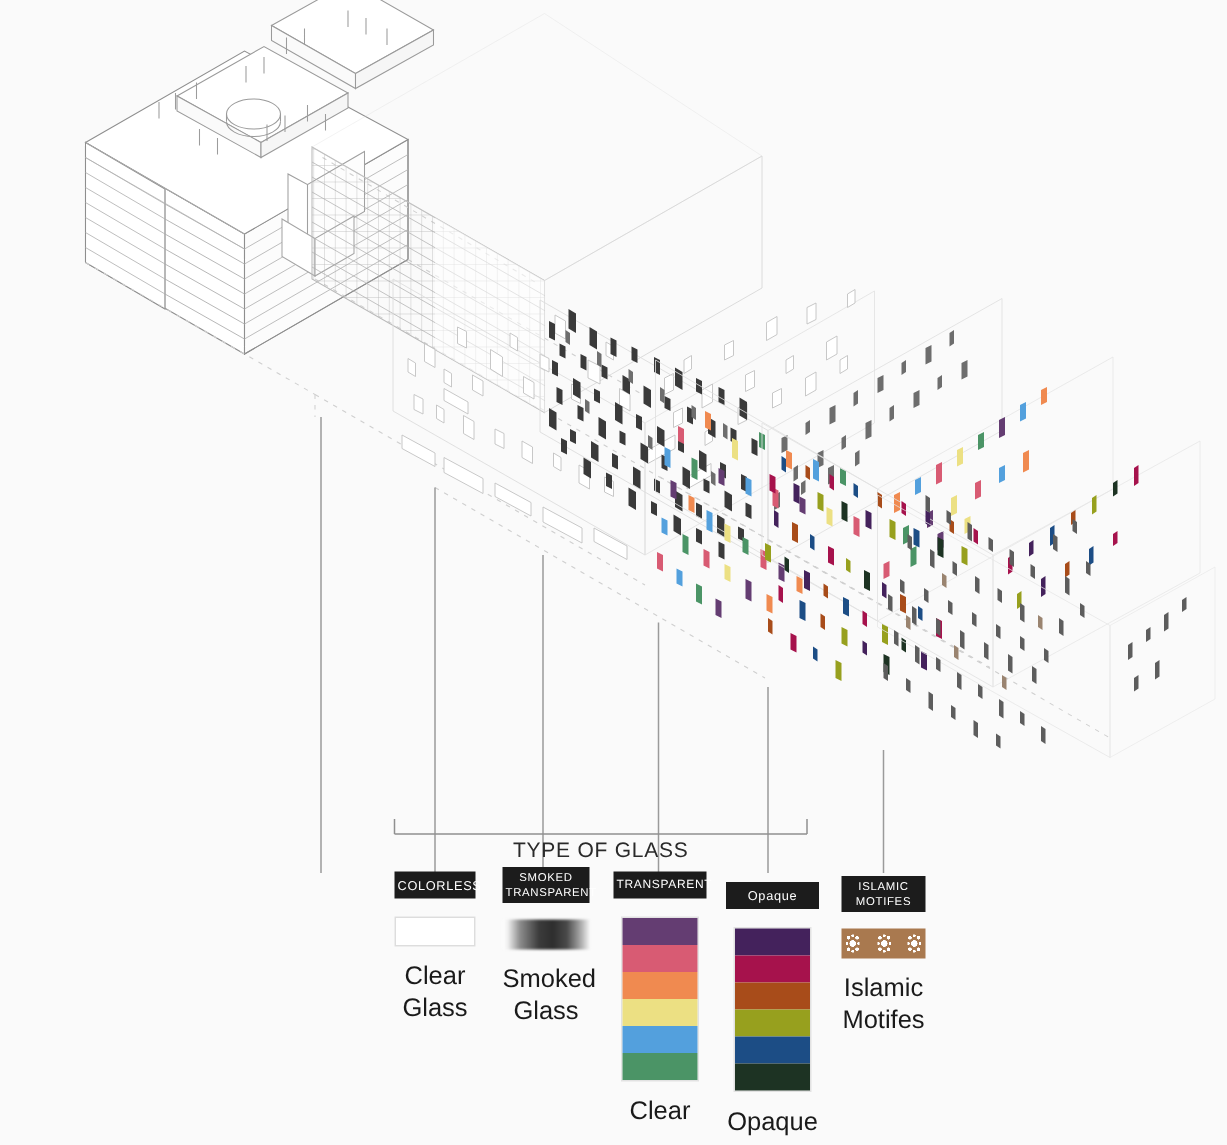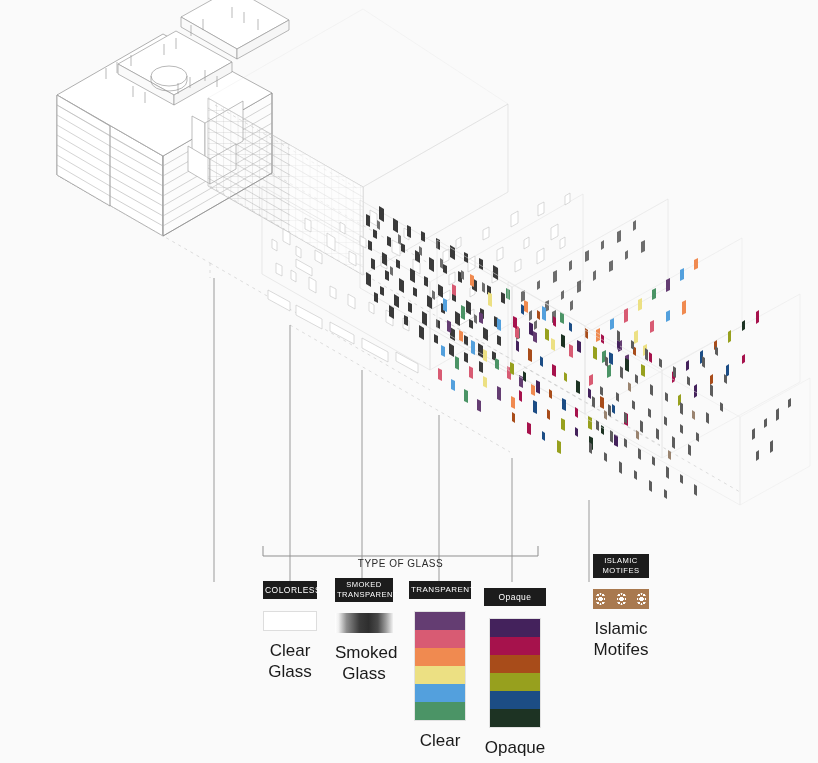--- a/index.html
+++ b/index.html
@@ -49,21 +49,21 @@
       radial-gradient(circle at 50% 6%, #ffffff 0 .9px, rgba(255,255,255,0) 1.1px),
       radial-gradient(circle at 50% 94%, #ffffff 0 .9px, rgba(255,255,255,0) 1.1px),
       radial-gradient(circle at 6% 50%, #ffffff 0 .9px, rgba(255,255,255,0) 1.1px),
       radial-gradient(circle at 94% 50%, #ffffff 0 .9px, rgba(255,255,255,0) 1.1px);
   }
   .caption{
     font-size:17px;color:#1a1a1a;line-height:21px;text-align:center;
     white-space:pre-line;
   }
   .bracket-label{
-    position:absolute;font-size:10px;letter-spacing:.5px;color:#2a2a2a;
+    position:absolute;font-size:14px;letter-spacing:.5px;color:#2a2a2a;
     text-align:center;
   }
 </style>
 </head>
 <body style="background: rgb(250, 250, 250);">
 
 <div id="stage">
 
   <svg class="layer" viewBox="0 0 818 763">
     <defs>
@@ -571,21 +571,21 @@
         <div class="band" style="background: rgb(68, 34, 92);"></div>
         <div class="band" style="background: rgb(166, 18, 76);"></div>
         <div class="band" style="background: rgb(168, 76, 26);"></div>
         <div class="band" style="background: rgb(151, 160, 30);"></div>
         <div class="band" style="background: rgb(28, 77, 133);"></div>
         <div class="band" style="background: rgb(29, 51, 35);"></div>
       </div>
       <div class="caption" style="margin-top:9px;width:62px;">Opaque</div>
     </div>
 
-    <div class="legend-col" style="left:561px;top:554px;width:56px;margin-left:32px;">
+    <div class="legend-col" style="left:561px;top:584px;width:56px;">
       <div class="tagbox two" style="font-size:7.6px;">
         <div>ISLAMIC</div>
         <div>MOTIFES</div>
       </div>
       <div class="swatch sw-islamic" style="height:20px;margin-top:11px;">
         <span class="motif"></span>
         <span class="motif"></span>
         <span class="motif"></span>
       </div>
       <div class="caption" style="margin-top:9px;width:72px;margin-left:-8px;">Islamic

